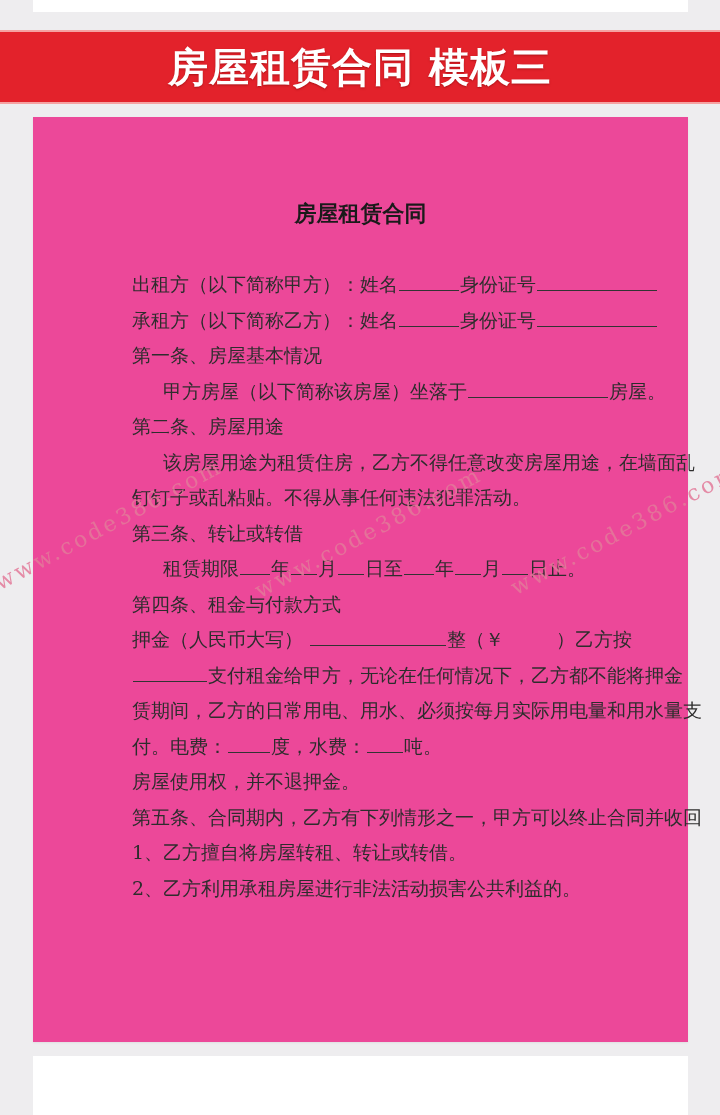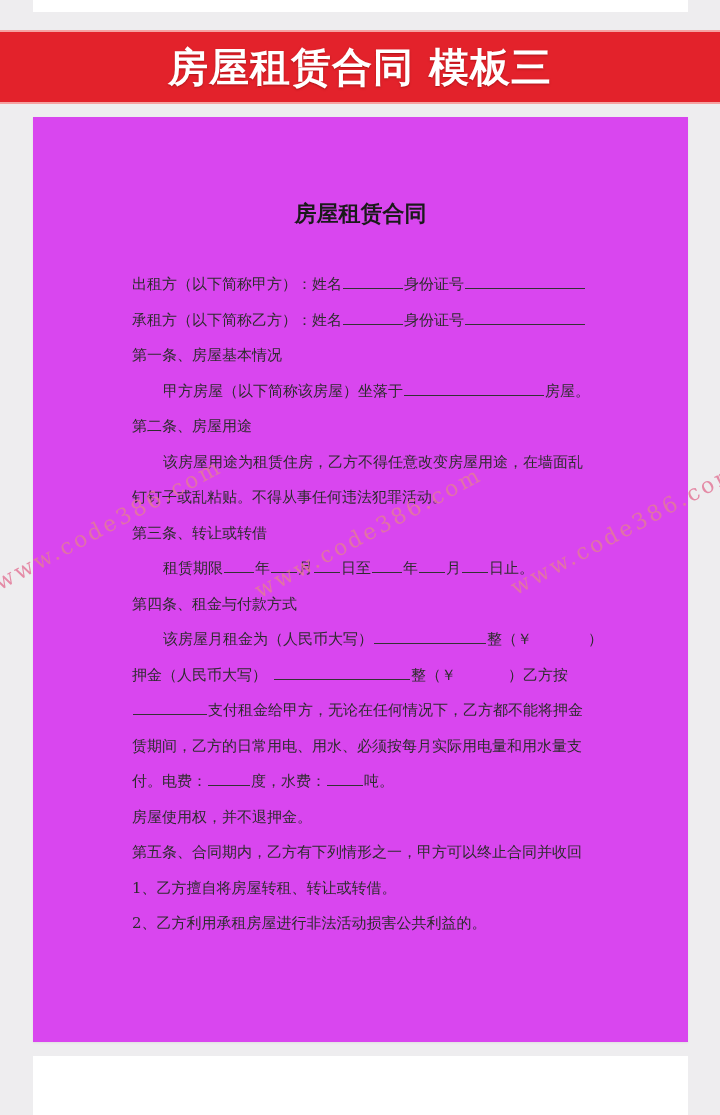--- a/index.html
+++ b/index.html
@@ -22,36 +22,36 @@
   }
   .banner-title {
     color: #ffffff;
     font-family: "DejaVu Sans", "Liberation Sans", sans-serif;
     font-weight: bold; font-size: 40px; letter-spacing: 1px;
     text-shadow: 0 1px 2px rgba(120,0,0,0.5);
     text-align: right;
   }
   .page {
     position: absolute; left: 33px; top: 117px; width: 655px; height: 925px;
-    background: #d946ef;
+    background: #ec4899;
     box-shadow: 0 1px 2px rgba(0,0,0,0.06);
   }
   .page2 {
     position: absolute; left: 33px; top: 1056px; width: 655px; height: 70px;
     background: #ffffff;
   }
   .doc-title {
     position: absolute; left: 0; top: 82px; width: 100%;
     text-align: center; font-size: 22px; font-weight: bold;
     font-family: "DejaVu Sans", "Liberation Sans", sans-serif;
     color: #1a1a1a;
   }
   .body { position: absolute; left: 99px; top: 150px; width: 460px; }
   .line {
-    height: 35.5px; line-height: 35.5px; font-size: 15px;
+    height: 35.5px; line-height: 35.5px; font-size: 19px;
     white-space: nowrap; color: #2d2d2d;
   }
   .indent { padding-left: 31px; }
   .blank {
     display: inline-block; border-bottom: 1px solid #333;
     height: 14px; vertical-align: baseline; margin: 0 1px;
   }
   .gap { display: inline-block; }
   .watermark {
     position: absolute; color: #e37a9a; font-size: 22px;
@@ -88,23 +88,20 @@
     <div class="line">第二条、房屋用途</div>
     <div class="line indent">该房屋用途为租赁住房，乙方不得任意改变房屋用途，在墙面乱</div>
     <div class="line">钉钉子或乱粘贴。不得从事任何违法犯罪活动。</div>
 
     <div class="line">第三条、转让或转借</div>
     <div class="line indent">
       <span>租赁期限</span><span class="blank" style="width:30px"></span><span>年</span><span class="blank" style="width:26px"></span><span>月</span><span class="blank" style="width:26px"></span><span>日至</span><span class="blank" style="width:30px"></span><span>年</span><span class="blank" style="width:26px"></span><span>月</span><span class="blank" style="width:26px"></span><span>日止。</span>
     </div>
 
     <div class="line">第四条、租金与付款方式</div>
-    <div class="line indent">
-      <span>该房屋月租金为（人民币大写）</span><span class="blank" style="width:112px"></span><span>整（￥</span><span class="gap" style="width:56px"></span><span>）</span>
-    </div>
     <div class="line">
       <span>押金（人民币大写）</span><span class="gap" style="width:6px"></span><span class="blank" style="width:136px"></span><span>整（￥</span><span class="gap" style="width:52px"></span><span>）乙方按</span>
     </div>
     <div class="line">
       <span class="blank" style="width:74px"></span><span>支付租金给甲方，无论在任何情况下，乙方都不能将押金</span>
     </div>
     <div class="line">赁期间，乙方的日常用电、用水、必须按每月实际用电量和用水量支</div>
     <div class="line">
       <span>付。电费：</span><span class="blank" style="width:42px"></span><span>度，水费：</span><span class="blank" style="width:36px"></span><span>吨。</span>
     </div>

